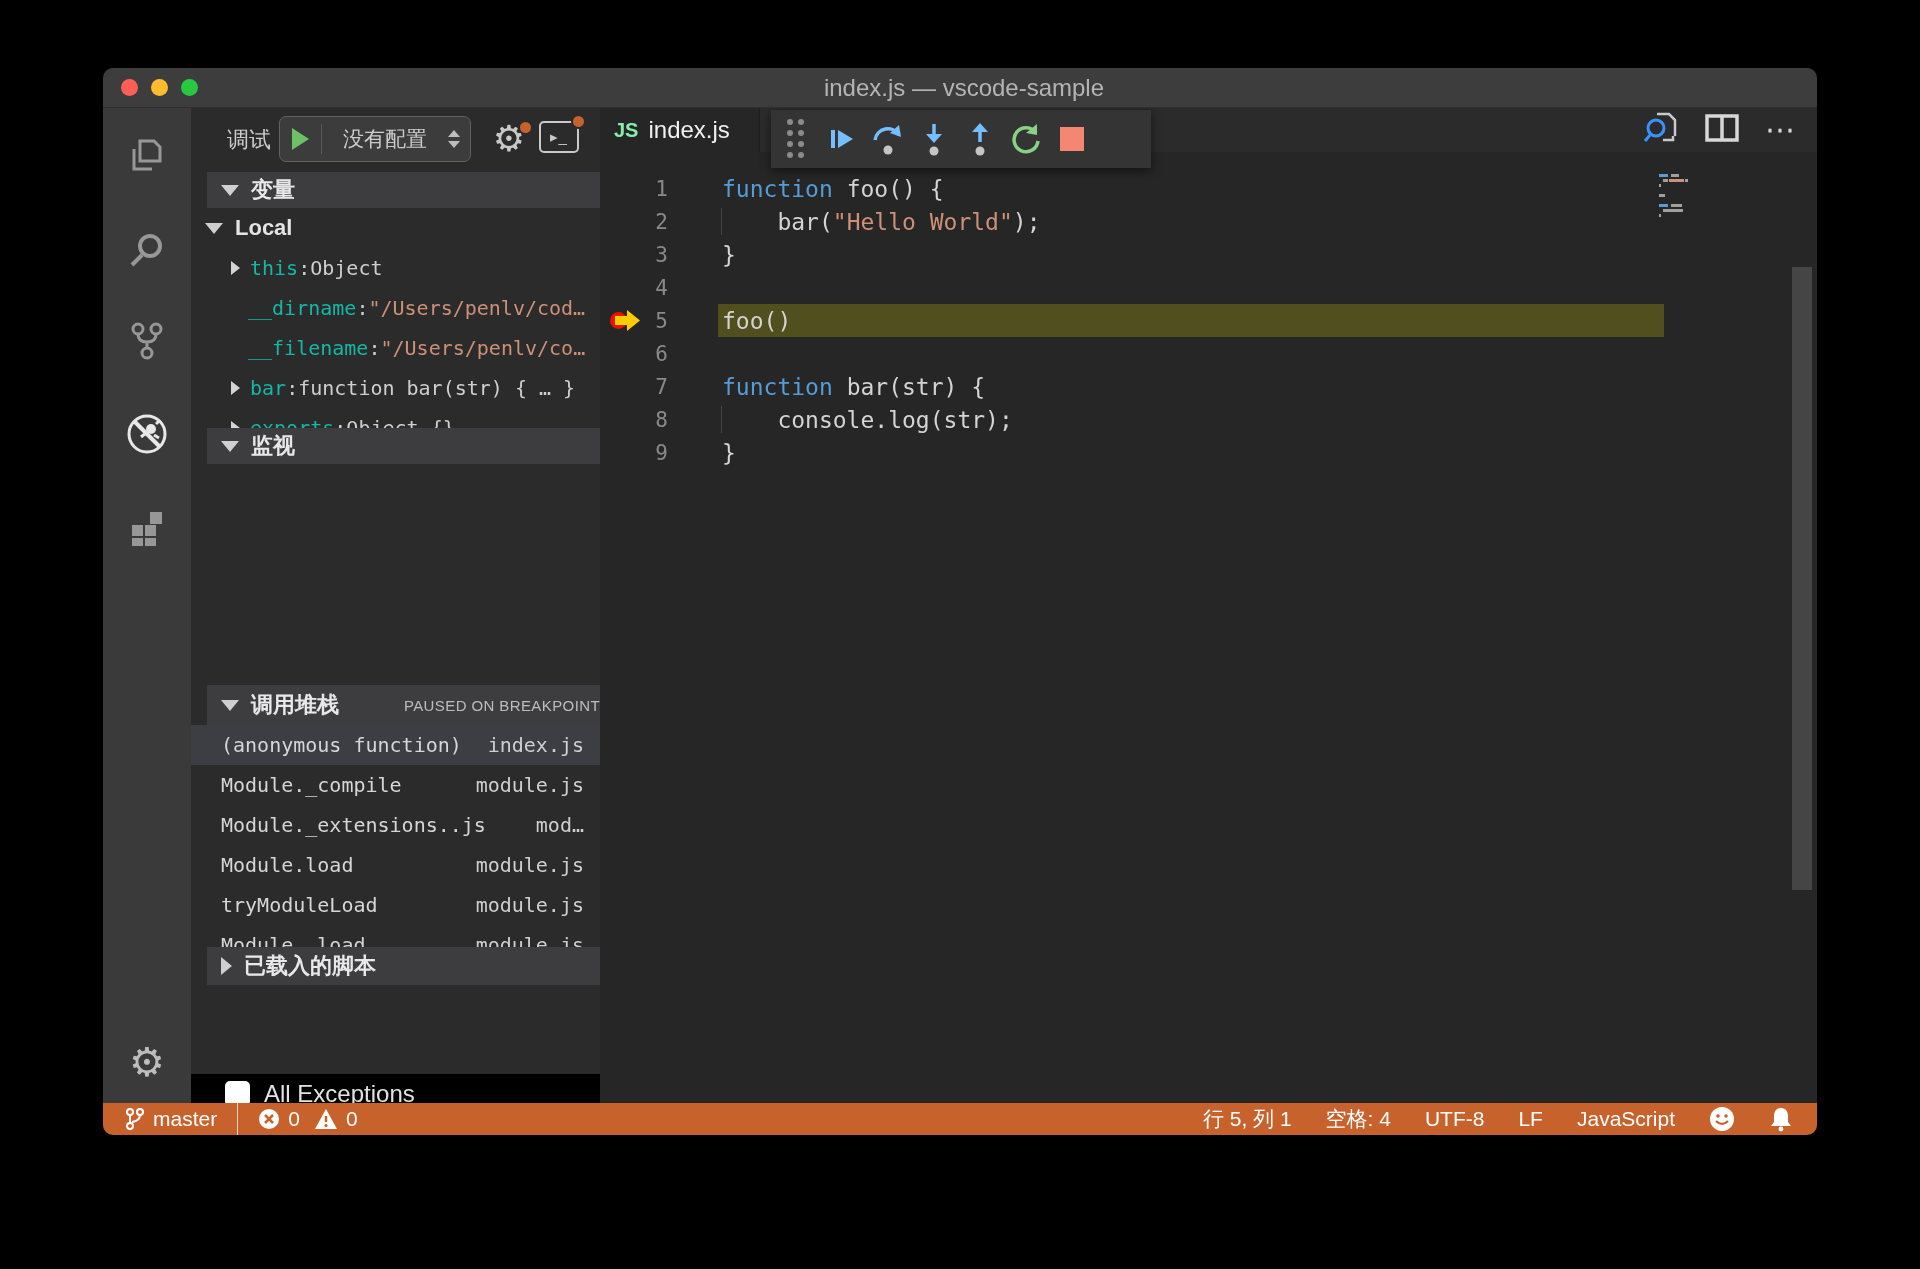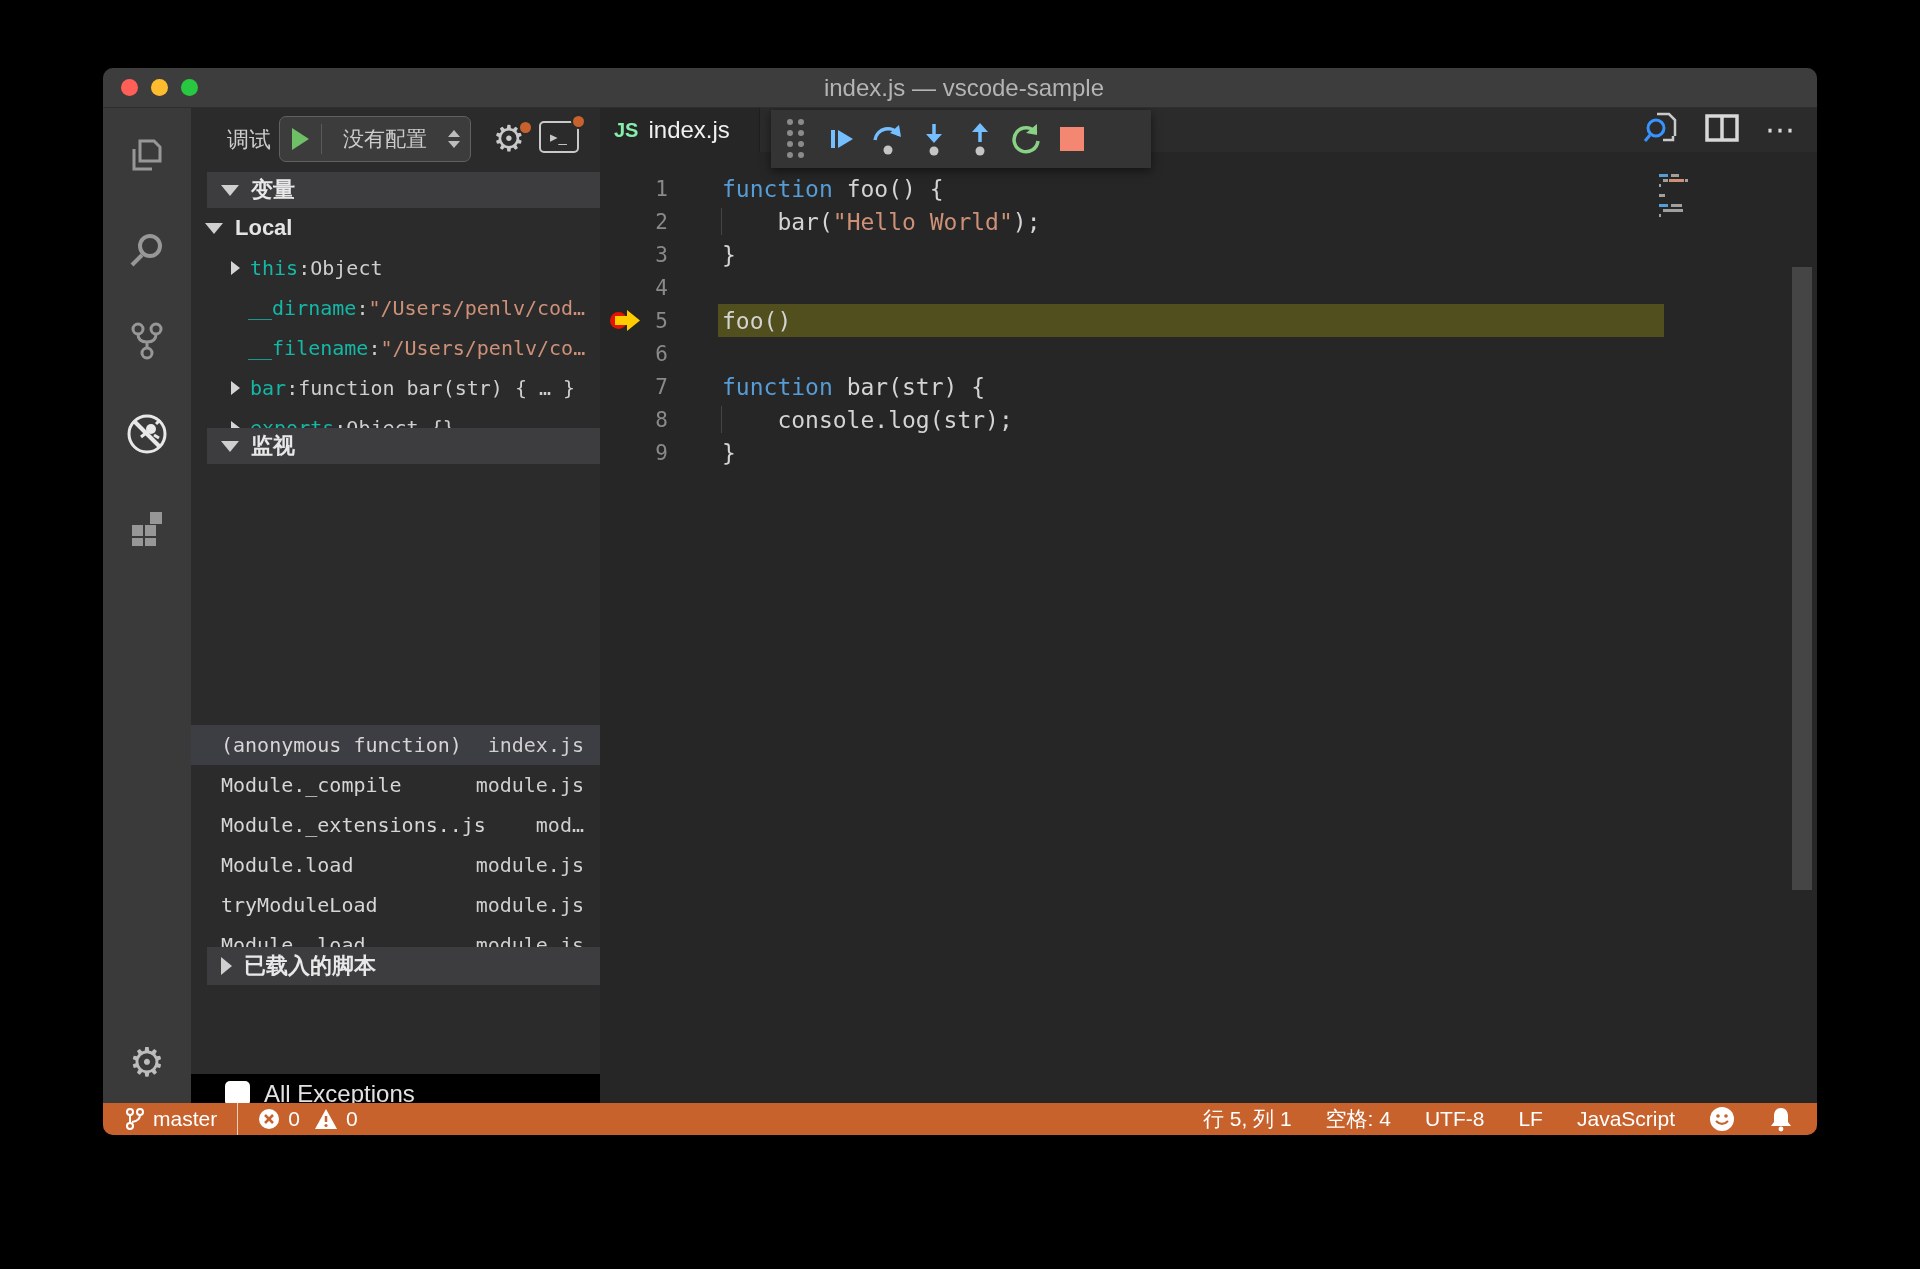--- a/index.html
+++ b/index.html
@@ -237,20 +237,25 @@
               <span class="vpunct">: </span>
               <span class="vplain">Object {}</span>
             </div>
           </div>
 
         <div class="sect" style="top:320px;height:36px">
           <span class="twisty open"></span>
           <span>监视</span>
         </div>
 
+        <div class="sect" style="top:577px;height:40px">
+          <span class="twisty open"></span>
+          <span>调用堆栈</span>
+          <span class="badge">PAUSED ON BREAKPOINT</span>
+        </div>
         <div class="rows" id="stack-rows" style="top:617px;height:222px">
             <div class="srow selected">
               <span>(anonymous function)</span>
               <span class="file">index.js</span>
             </div>
             <div class="srow">
               <span>Module._compile</span>
               <span class="file">module.js</span>
             </div>
             <div class="srow">

